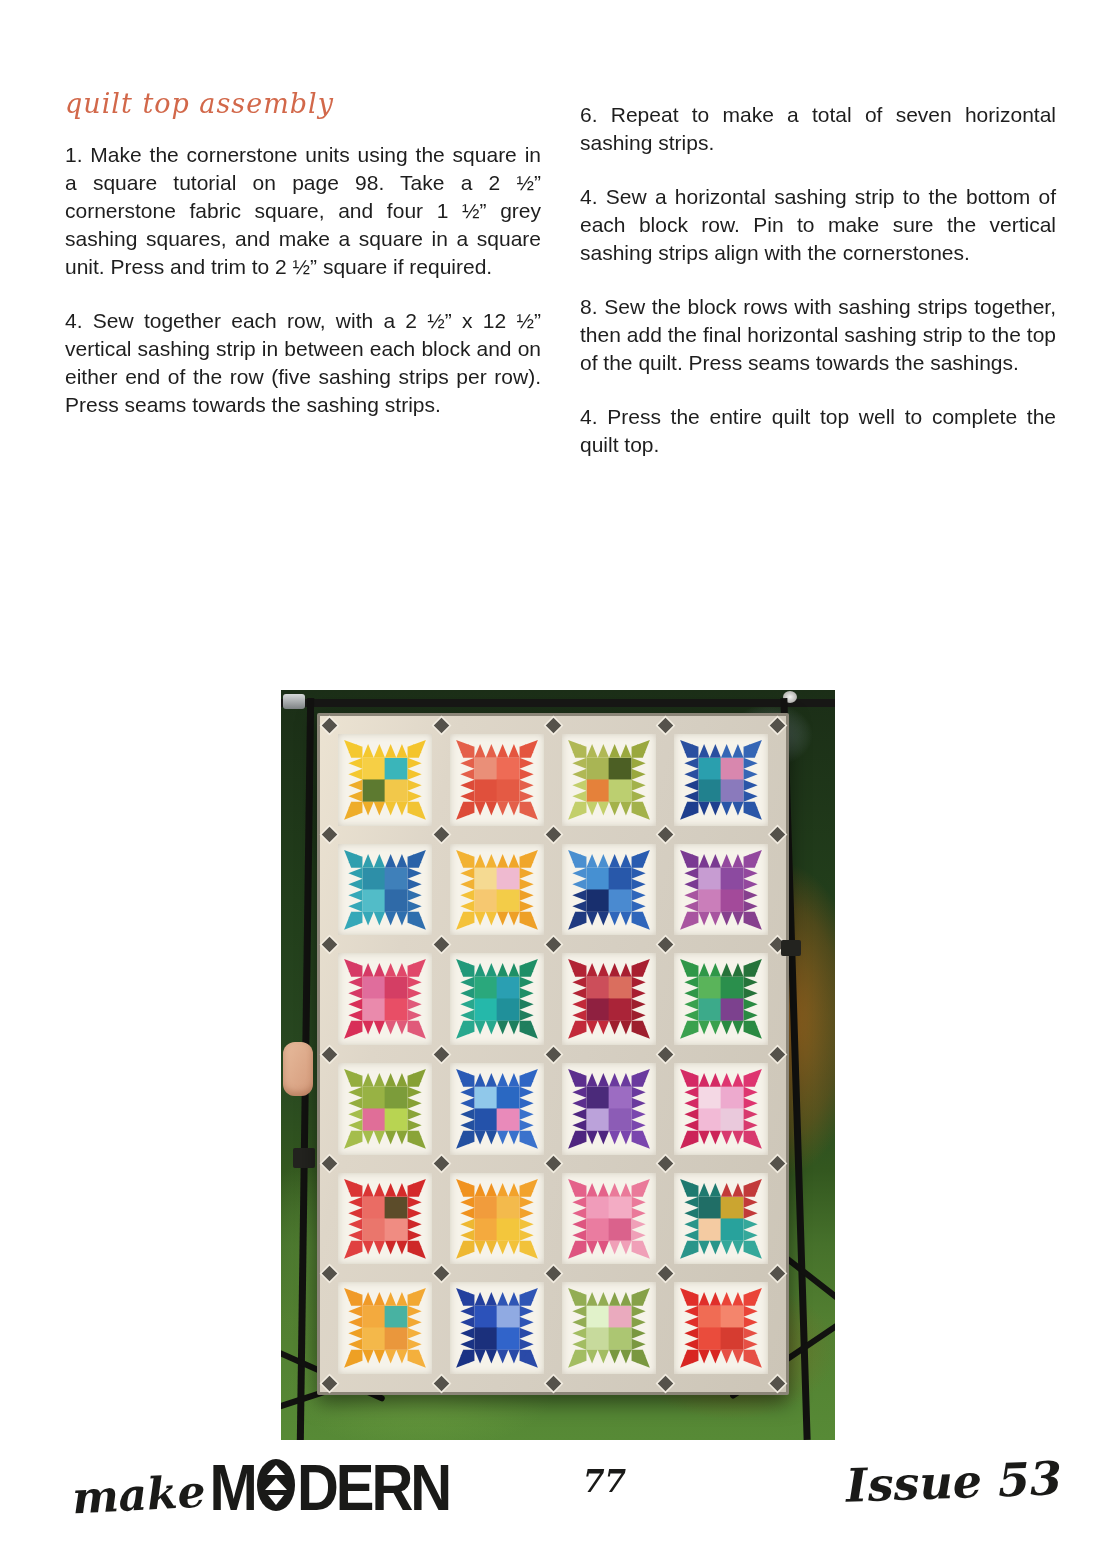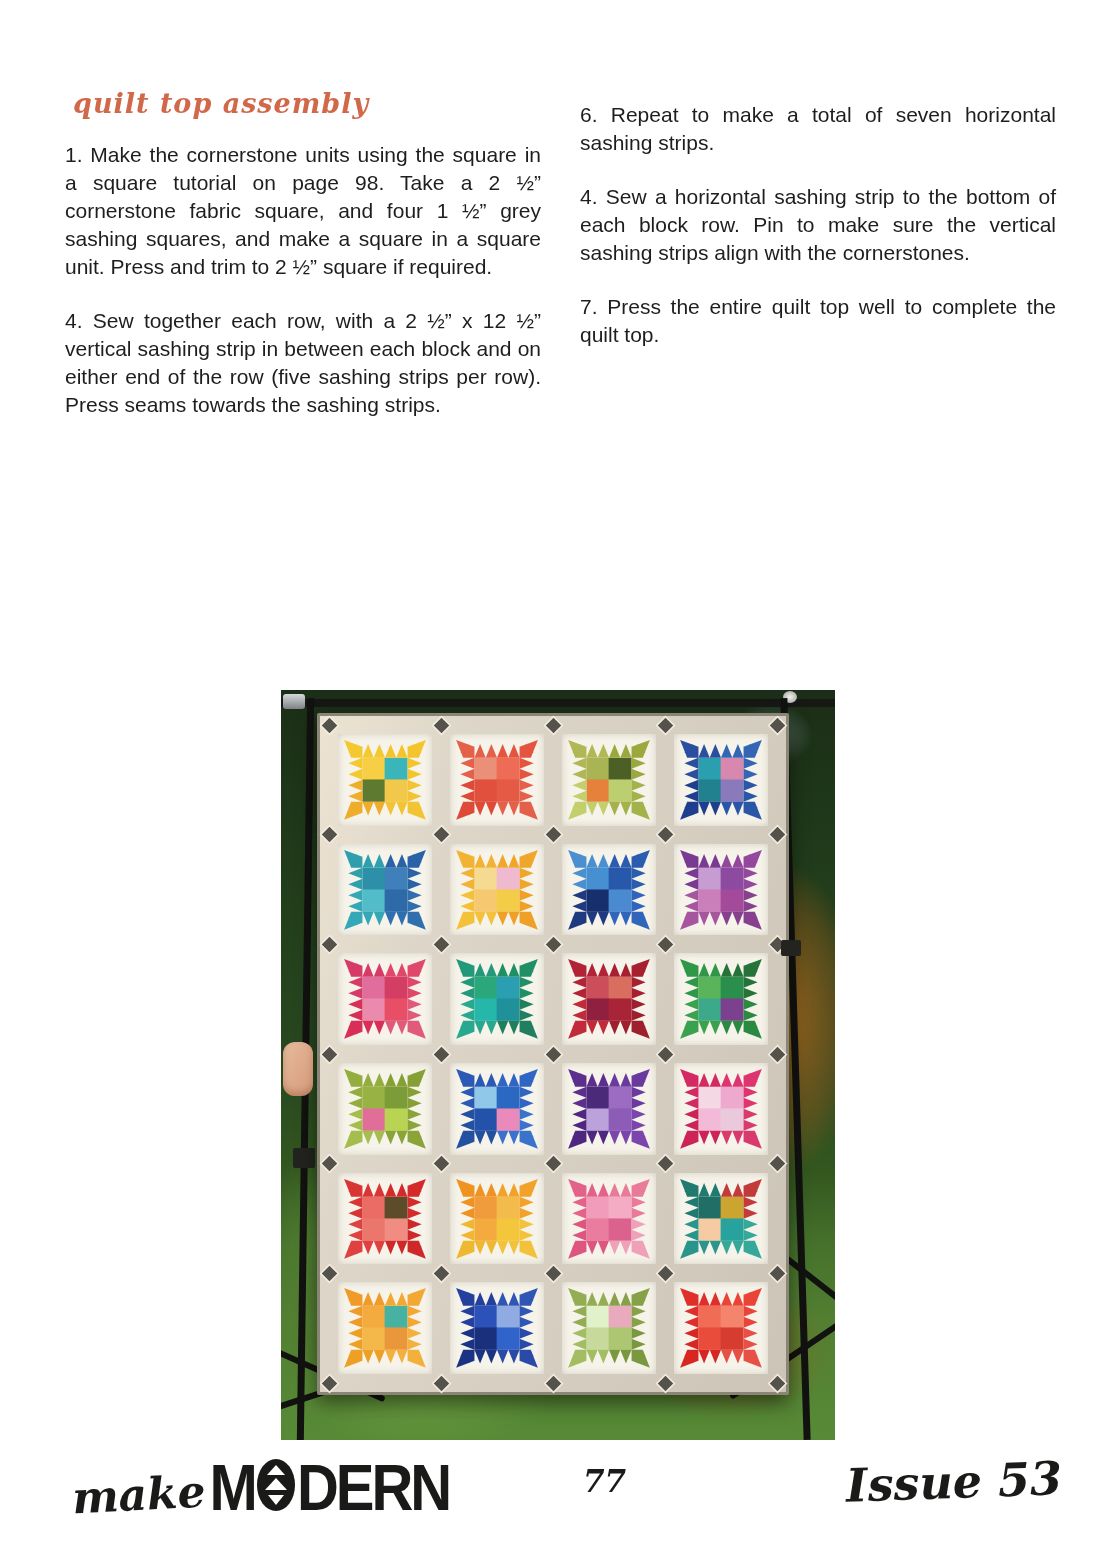--- a/index.html
+++ b/index.html
@@ -1,21 +1,21 @@
 <!DOCTYPE html>
 <html style="--accent: #d2684a; --ink: #1e1e1e; --binding: #8b8578;"><head>
 <meta charset="utf-8">
 <style>
   html,body{margin:0;padding:0;background:#ffffff;}
   .page{position:relative;width:1100px;height:1555px;background:#ffffff;overflow:hidden;
         font-family:"Liberation Sans", sans-serif;color:var(--ink,#1e1e1e);}
 
   
-  .script-title{font-family:"DejaVu Serif", serif;font-style:italic;font-weight:700;
-                font-size:27px;letter-spacing:1px;color:var(--accent,#d2684a);margin:0 0 22px 8px;}
+  .script-title{font-family:"DejaVu Serif", serif;font-style:italic;font-weight:400;
+                font-size:27px;letter-spacing:1px;color:var(--accent,#d2684a);margin:0 0 22px 0;}
   .col{position:absolute;width:476px;}
   .col-left{left:65px;top:88px;}
   .col-right{left:580px;top:101px;}
   .col p{font-size:21px;line-height:28px;text-align:justify;margin:0 0 26px 0;}
 
   
   .photo{position:absolute;left:281px;top:690px;width:554px;height:750px;overflow:hidden;
          background:linear-gradient(180deg,#1b2e17 0%,#223e1b 28%,#294921 52%,#33571f 64%,#46712b 74%,#527f31 84%,#578a36 100%);}
   .layer{position:absolute;pointer-events:none;}
   .glow-orange{left:390px;top:120px;width:220px;height:420px;
@@ -81,21 +81,22 @@
 
   <div class="col col-left">
     <div class="script-title">quilt top assembly</div>
     <p>1. Make the cornerstone units using the square in a square tutorial on page 98. Take a 2 ½” cornerstone fabric square, and four 1 ½” grey sashing squares, and make a square in a square unit. Press and trim to 2 ½” square if required.</p>
     <p>4. Sew together each row, with a 2 ½” x 12 ½” vertical sashing strip in between each block and on either end of the row (five sashing strips per row). Press seams towards the sashing strips.</p>
   </div>
 
   <div class="col col-right">
     <p>6. Repeat to make a total of seven horizontal sashing strips.</p>
     <p>4. Sew a horizontal sashing strip to the bottom of each block row. Pin to make sure the vertical sashing strips align with the cornerstones.</p>
-    <p>7. Press the entire quilt top well to complete the quilt top.</p>
+    <p>8. Sew the block rows with sashing strips together, then add the final horizontal sashing strip to the top of the quilt. Press seams towards the sashings.</p>
+    <p>4. Press the entire quilt top well to complete the quilt top.</p>
   </div>
 
   <div class="photo">
     <div class="layer pine-dark"></div>
     <div class="layer sky-patch"></div>
     <div class="layer glow-orange"></div>
     <div class="layer glow-orange2"></div>
     <div class="layer grass-left"></div>
     <div class="layer grass-light"></div>
 

